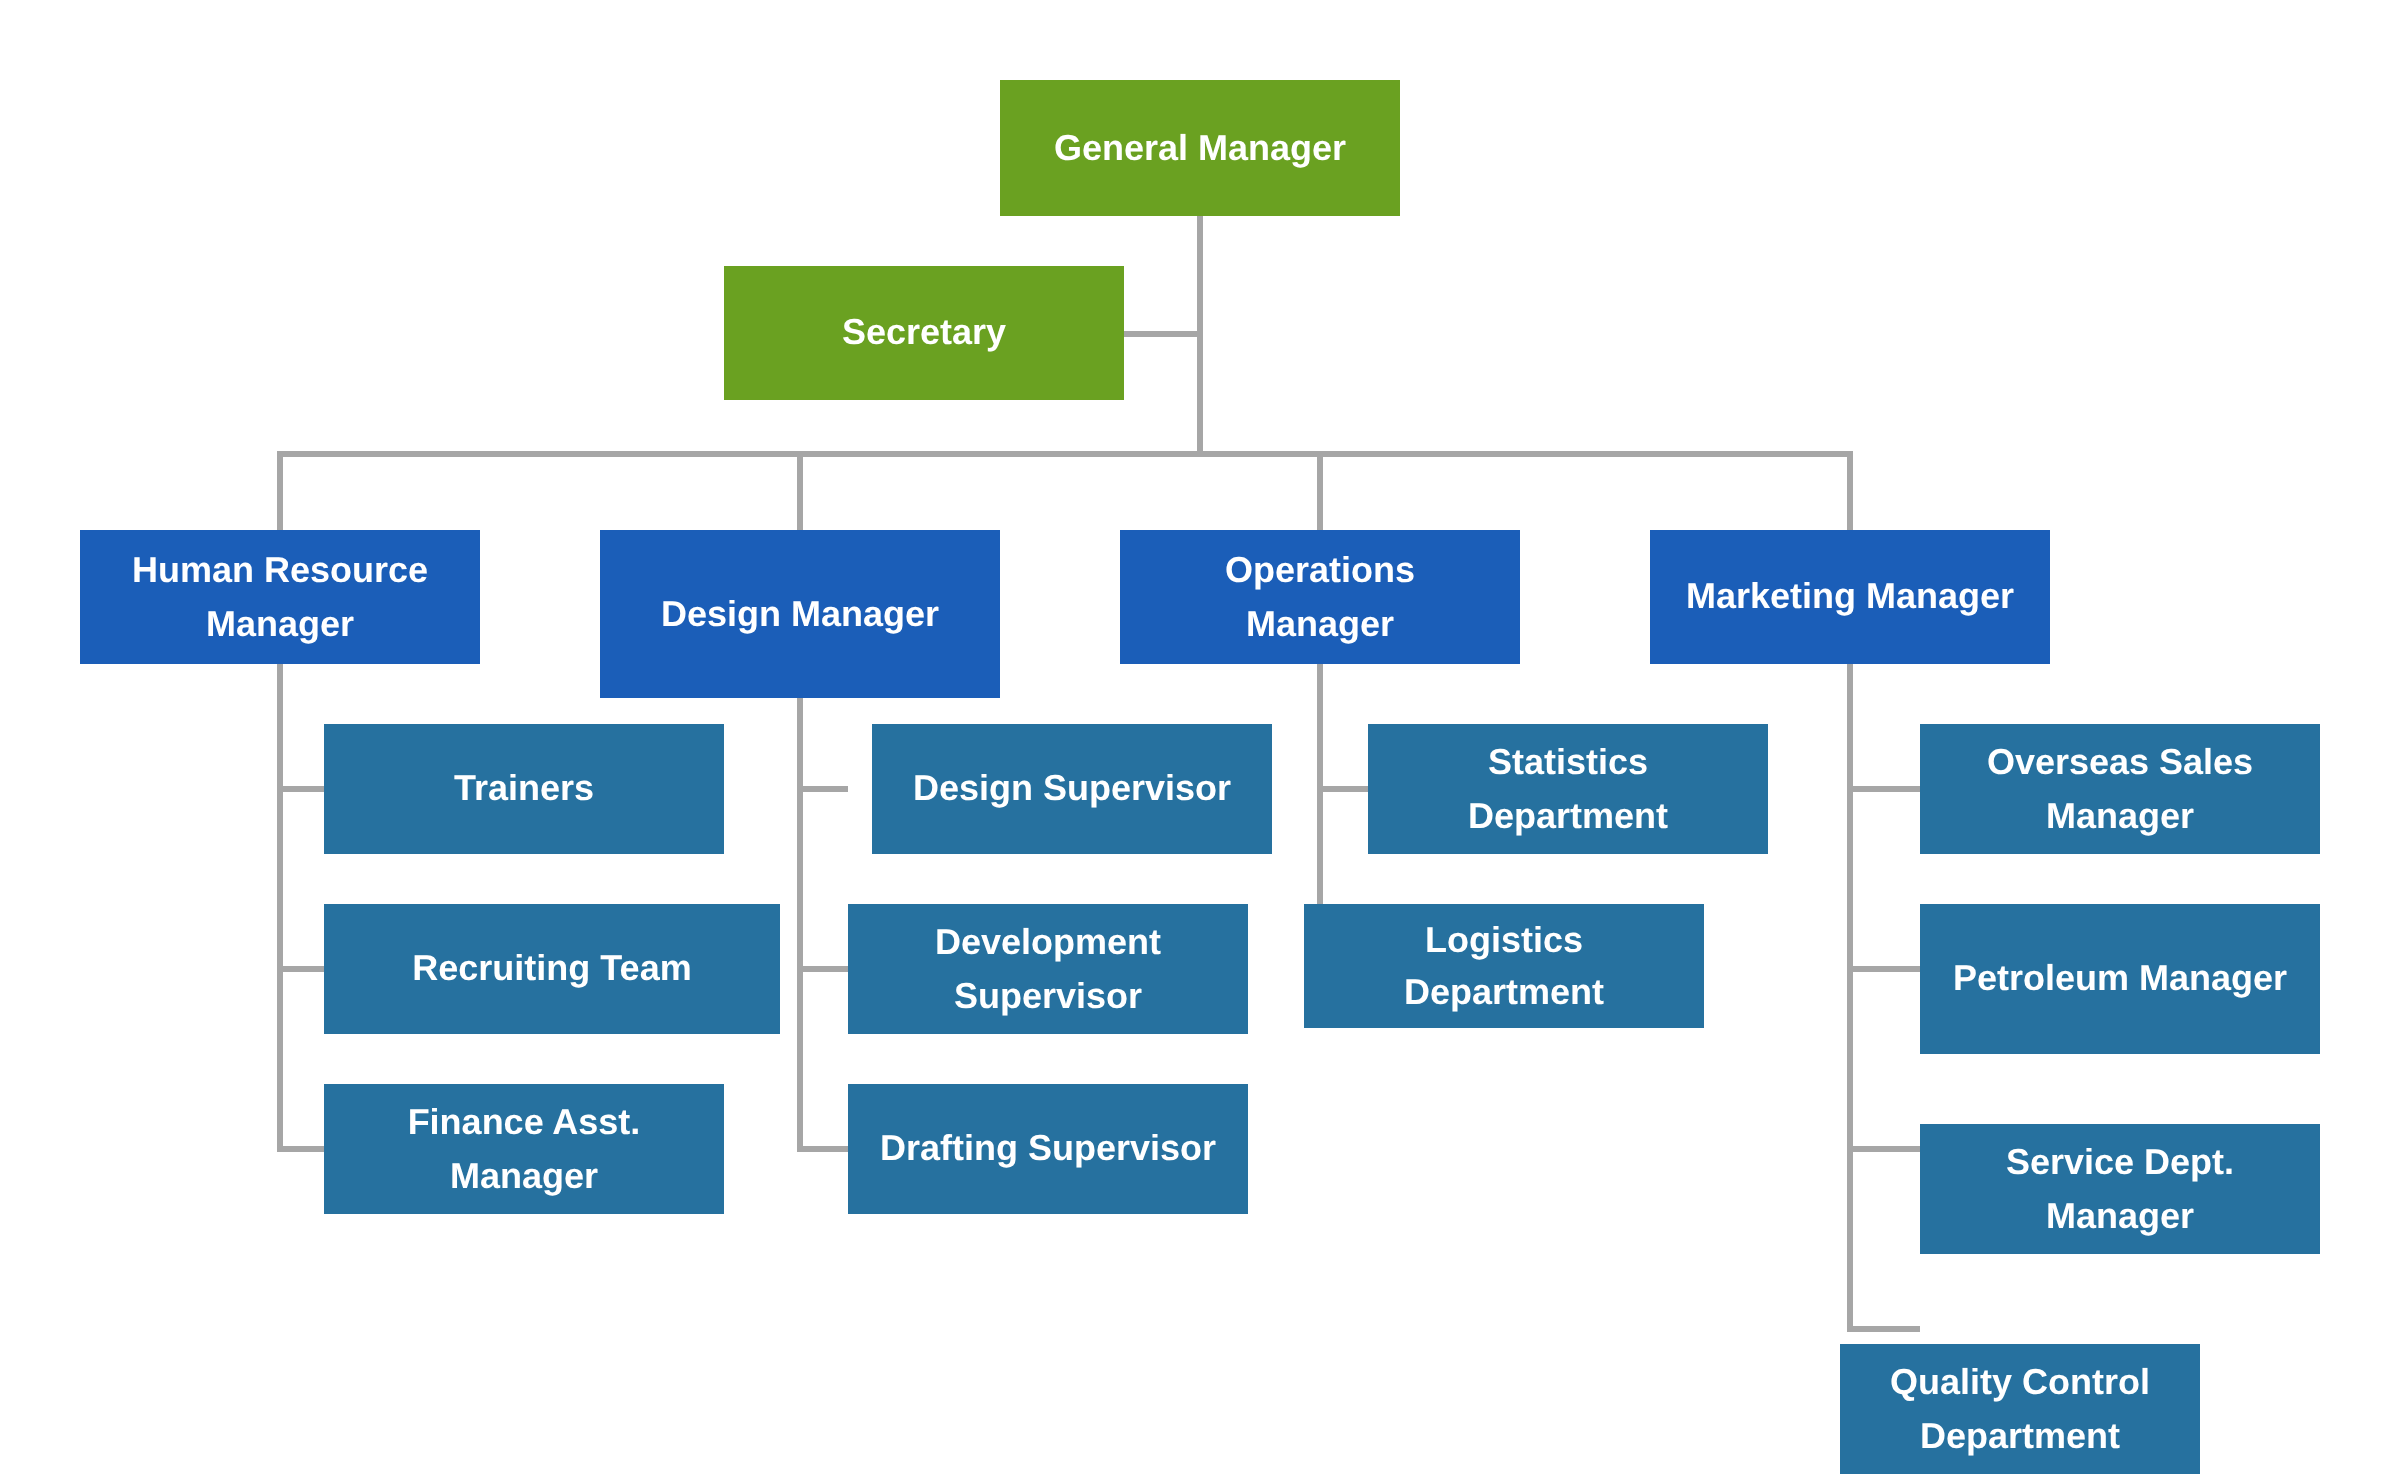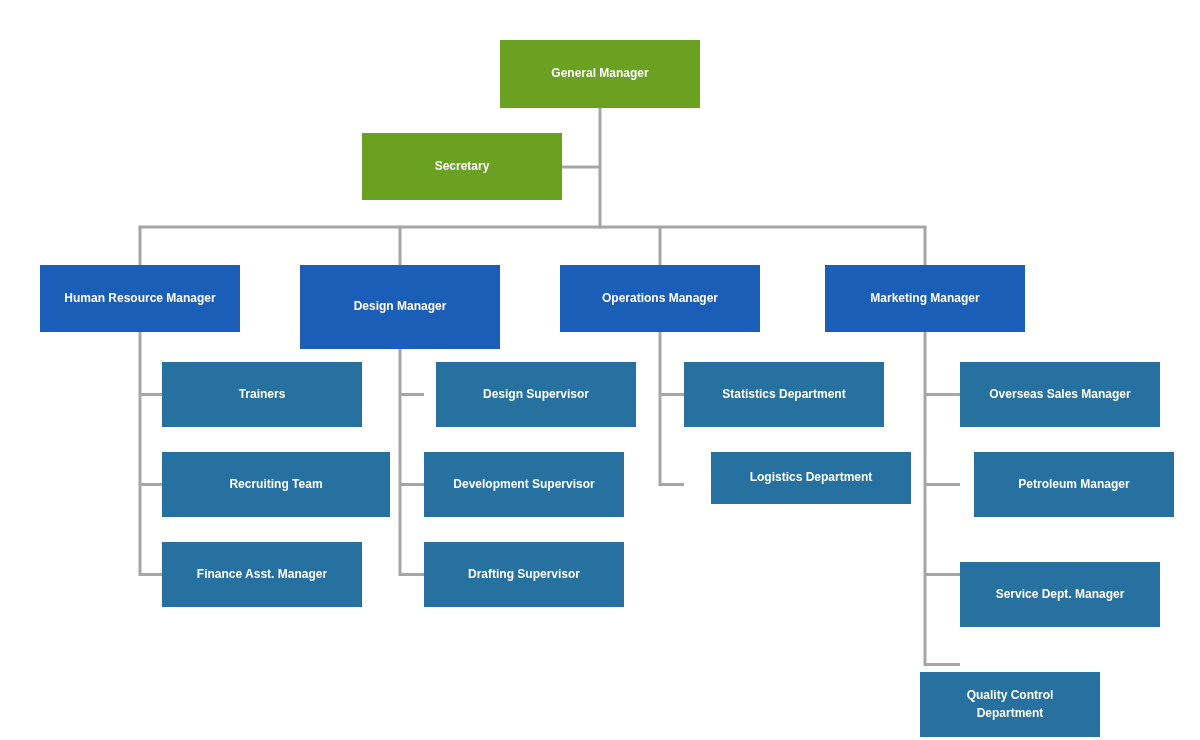--- a/index.html
+++ b/index.html
@@ -27,21 +27,21 @@
   }
 
   .node {
     position: absolute;
     display: flex;
     align-items: center;
     justify-content: center;
     text-align: center;
     color: #ffffff;
     font-weight: 700;
-    font-size: 12px;
+    font-size: 18px;
     line-height: 1.45;
     padding: 4px 14px;
   }
   .node.executive { background: #6aa121; }
   .node.manager   { background: #1b5eb8; }
   .node.staff     { background: #26719f; }
 </style>
 </head>
 <body>
 
@@ -91,20 +91,20 @@
 
   <div class="node staff" style="left:162px; top:362px; width:200px; height:65px;">Trainers</div>
   <div class="node staff" style="left:162px; top:452px; width:228px; height:65px;">Recruiting Team</div>
   <div class="node staff" style="left:162px; top:542px; width:200px; height:65px;">Finance Asst. Manager</div>
 
   <div class="node staff" style="left:424px; top:362px; width:200px; height:65px;margin-left:12px;">Design Supervisor</div>
   <div class="node staff" style="left:424px; top:452px; width:200px; height:65px;">Development Supervisor</div>
   <div class="node staff" style="left:424px; top:542px; width:200px; height:65px;">Drafting Supervisor</div>
 
   <div class="node staff" style="left:684px; top:362px; width:200px; height:65px;">Statistics Department</div>
-  <div class="node staff" style="left:711px; top:452px; width:200px; height:52px;">Logistics Department</div>
+  <div class="node staff" style="left:652px; top:452px; width:200px; height:62px;">Logistics Department</div>
 
   <div class="node staff" style="left:960px; top:362px; width:200px; height:65px;">Overseas Sales Manager</div>
-  <div class="node staff" style="left:960px; top:452px; width:200px; height:65px;margin-left:14px;">Petroleum Manager</div>
+  <div class="node staff" style="left:960px; top:452px; width:200px; height:75px;">Petroleum Manager</div>
   <div class="node staff" style="left:960px; top:542px; width:200px; height:65px;margin-top:20px;">Service Dept. Manager</div>
   <div class="node staff" style="left:920px; top:632px; width:180px; height:65px;margin-top:40px;">Quality Control Department</div>
 
 </div>
 
 </body></html>

